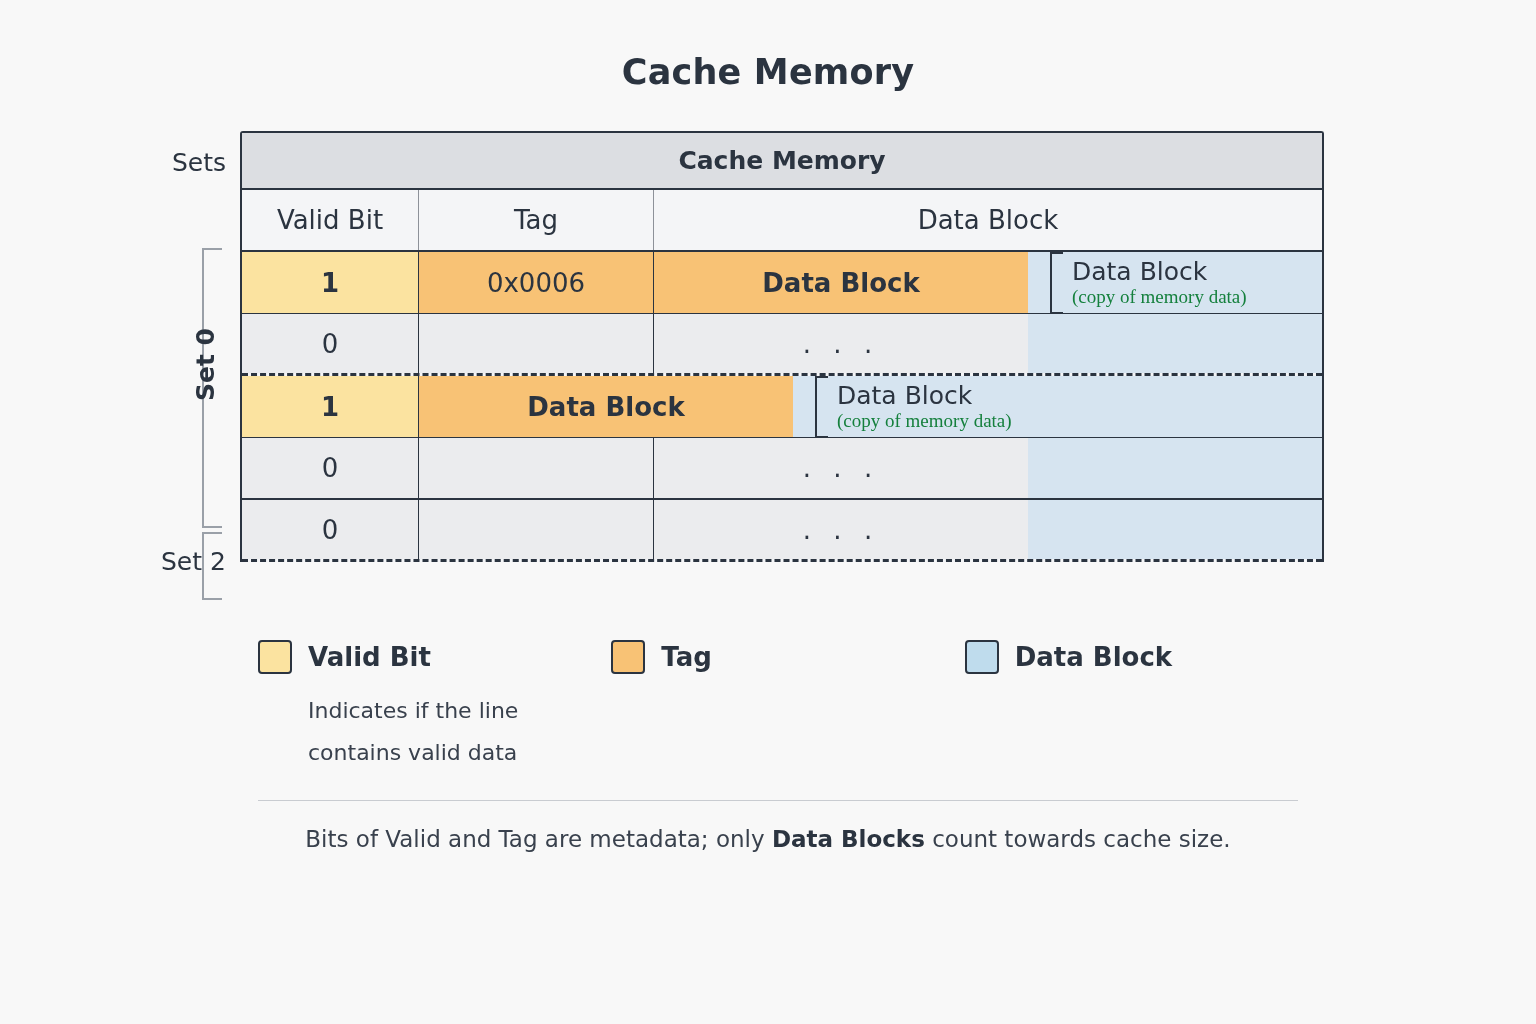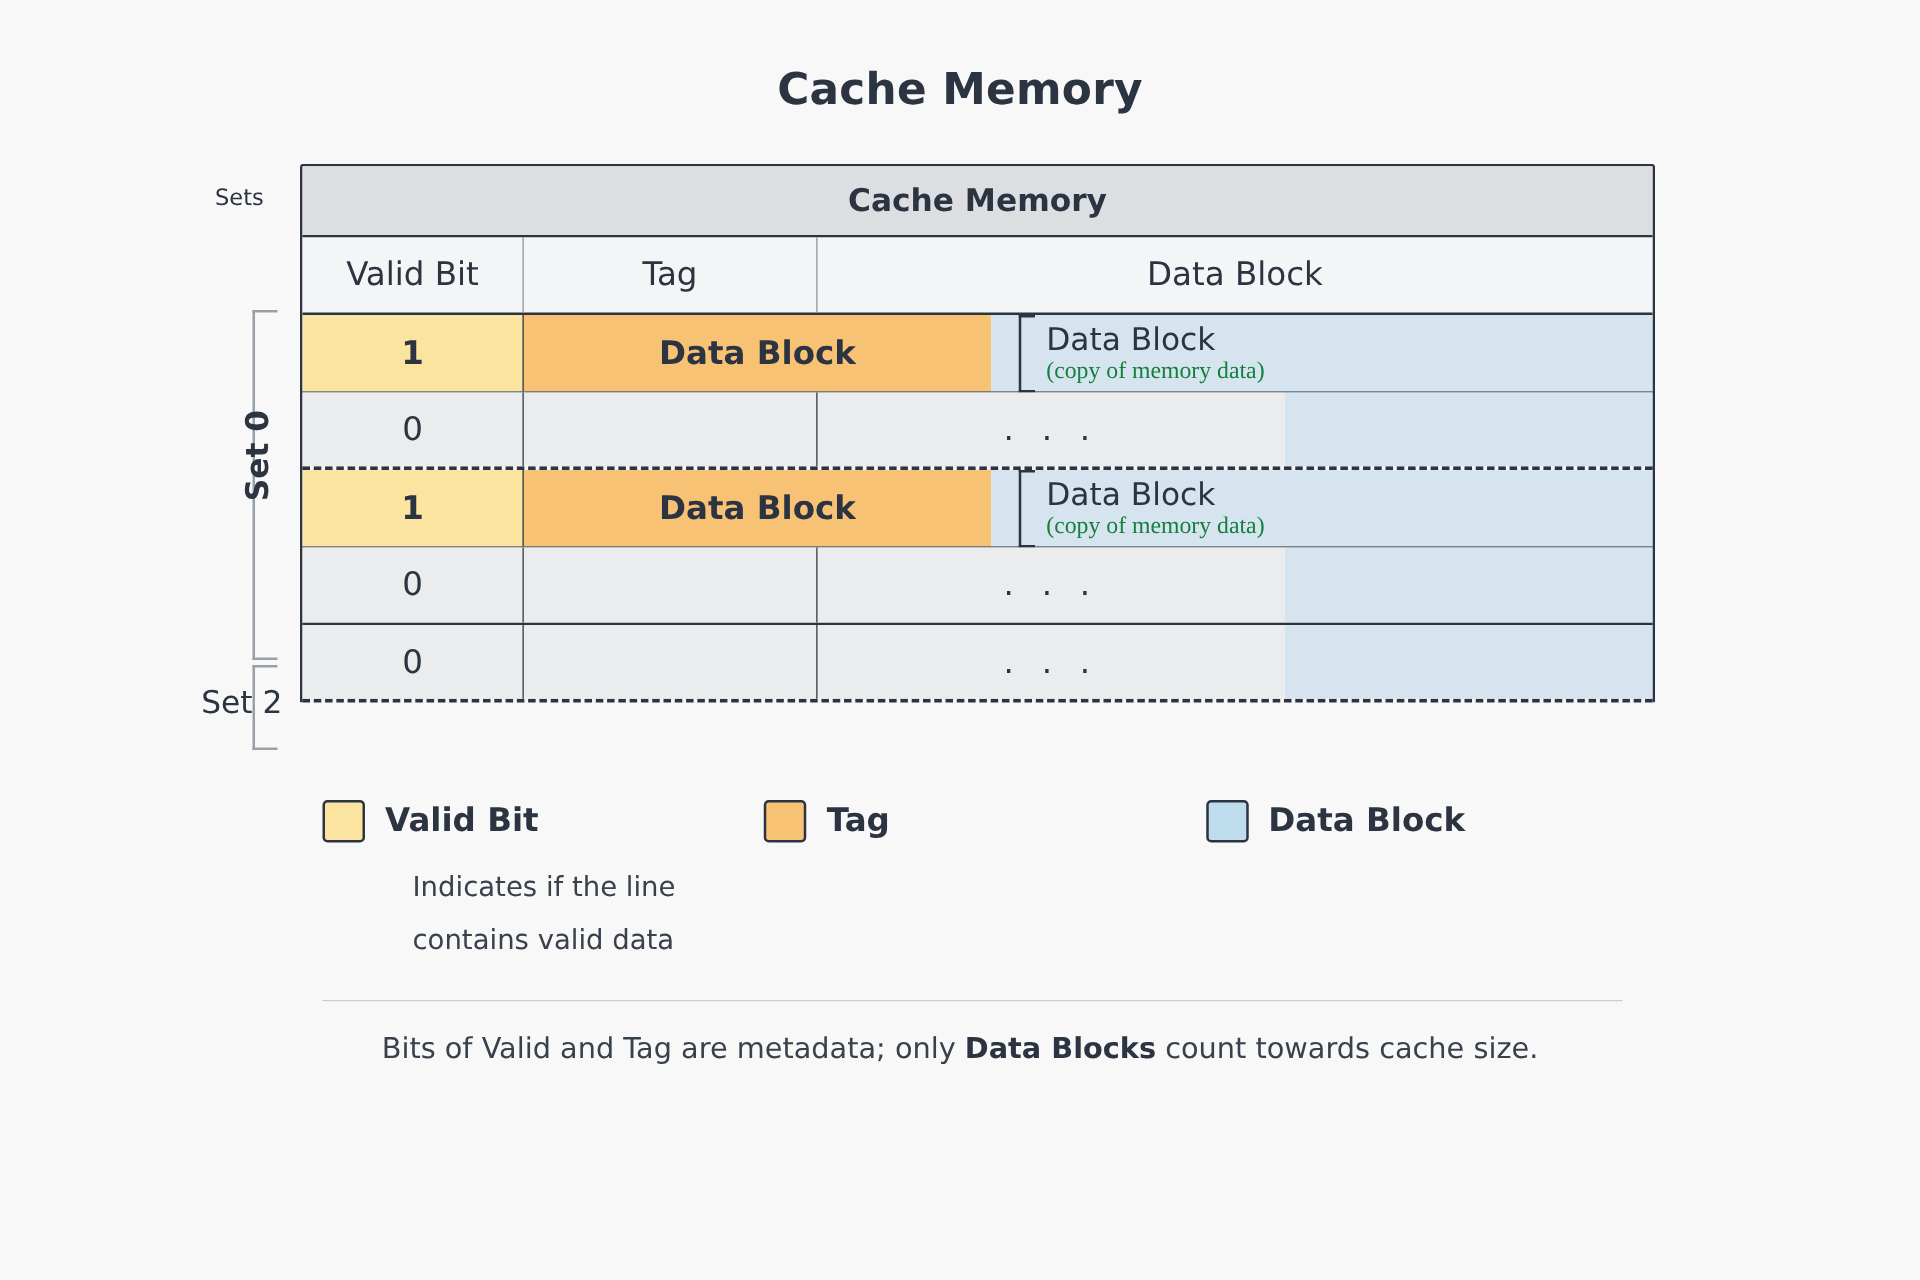--- a/index.html
+++ b/index.html
@@ -149,21 +149,21 @@
     color: #15803d;
     font-family: Liberation Serif, serif;
   }
   .block-spacer { height: 62px; }
 
   
   #sets-label {
     position: absolute;
     left: 172px;
     top: 148px;
-    font-size: 18px;
+    font-size: 25px;
     color: #2b3440;
   }
 
   .set-bracket {
     position: absolute;
     border: 2px solid #9aa0a8;
     border-right: none;
     box-sizing: border-box;
     width: 20px;
   }
@@ -216,21 +216,21 @@
   .sw-valid { background: #fbe3a0; }
   .sw-tag   { background: #f8c275; }
   .sw-block { background: #bfdced; }
   .legend-title {
     font-size: 26px;
     font-weight: bold;
     color: #2b3440;
   }
   .legend-desc {
     margin-top: 14px;
-    margin-left: 72px;
+    margin-left: 50px;
     font-size: 22px;
     line-height: 1.9;
     color: #39414d;
     max-width: 300px;
   }
 
   
   #footer-divider {
     position: absolute;
     left: 258px;
@@ -268,20 +268,21 @@
   <div id="table-banner">Cache Memory</div>
 
   <div id="column-header-row">
     <div class="colh col-valid">Valid Bit</div>
     <div class="colh col-tag">Tag</div>
     <div class="colh col-data">Data Block</div>
   </div>
 
   <div class="cache-line line-valid">
     <div class="cell c-valid">1</div>
+    <div class="cell c-tag">0x0006</div>
     <div class="cell c-data">Data Block</div>
     <div class="cell c-block">
       <div class="block-annot">
         <div class="sq-bracket"></div>
         <div class="block-annot-text">
           <div class="block-annot-main">Data Block</div>
           <div class="block-annot-sub">(copy of memory data)</div>
         </div>
       </div>
     </div>

